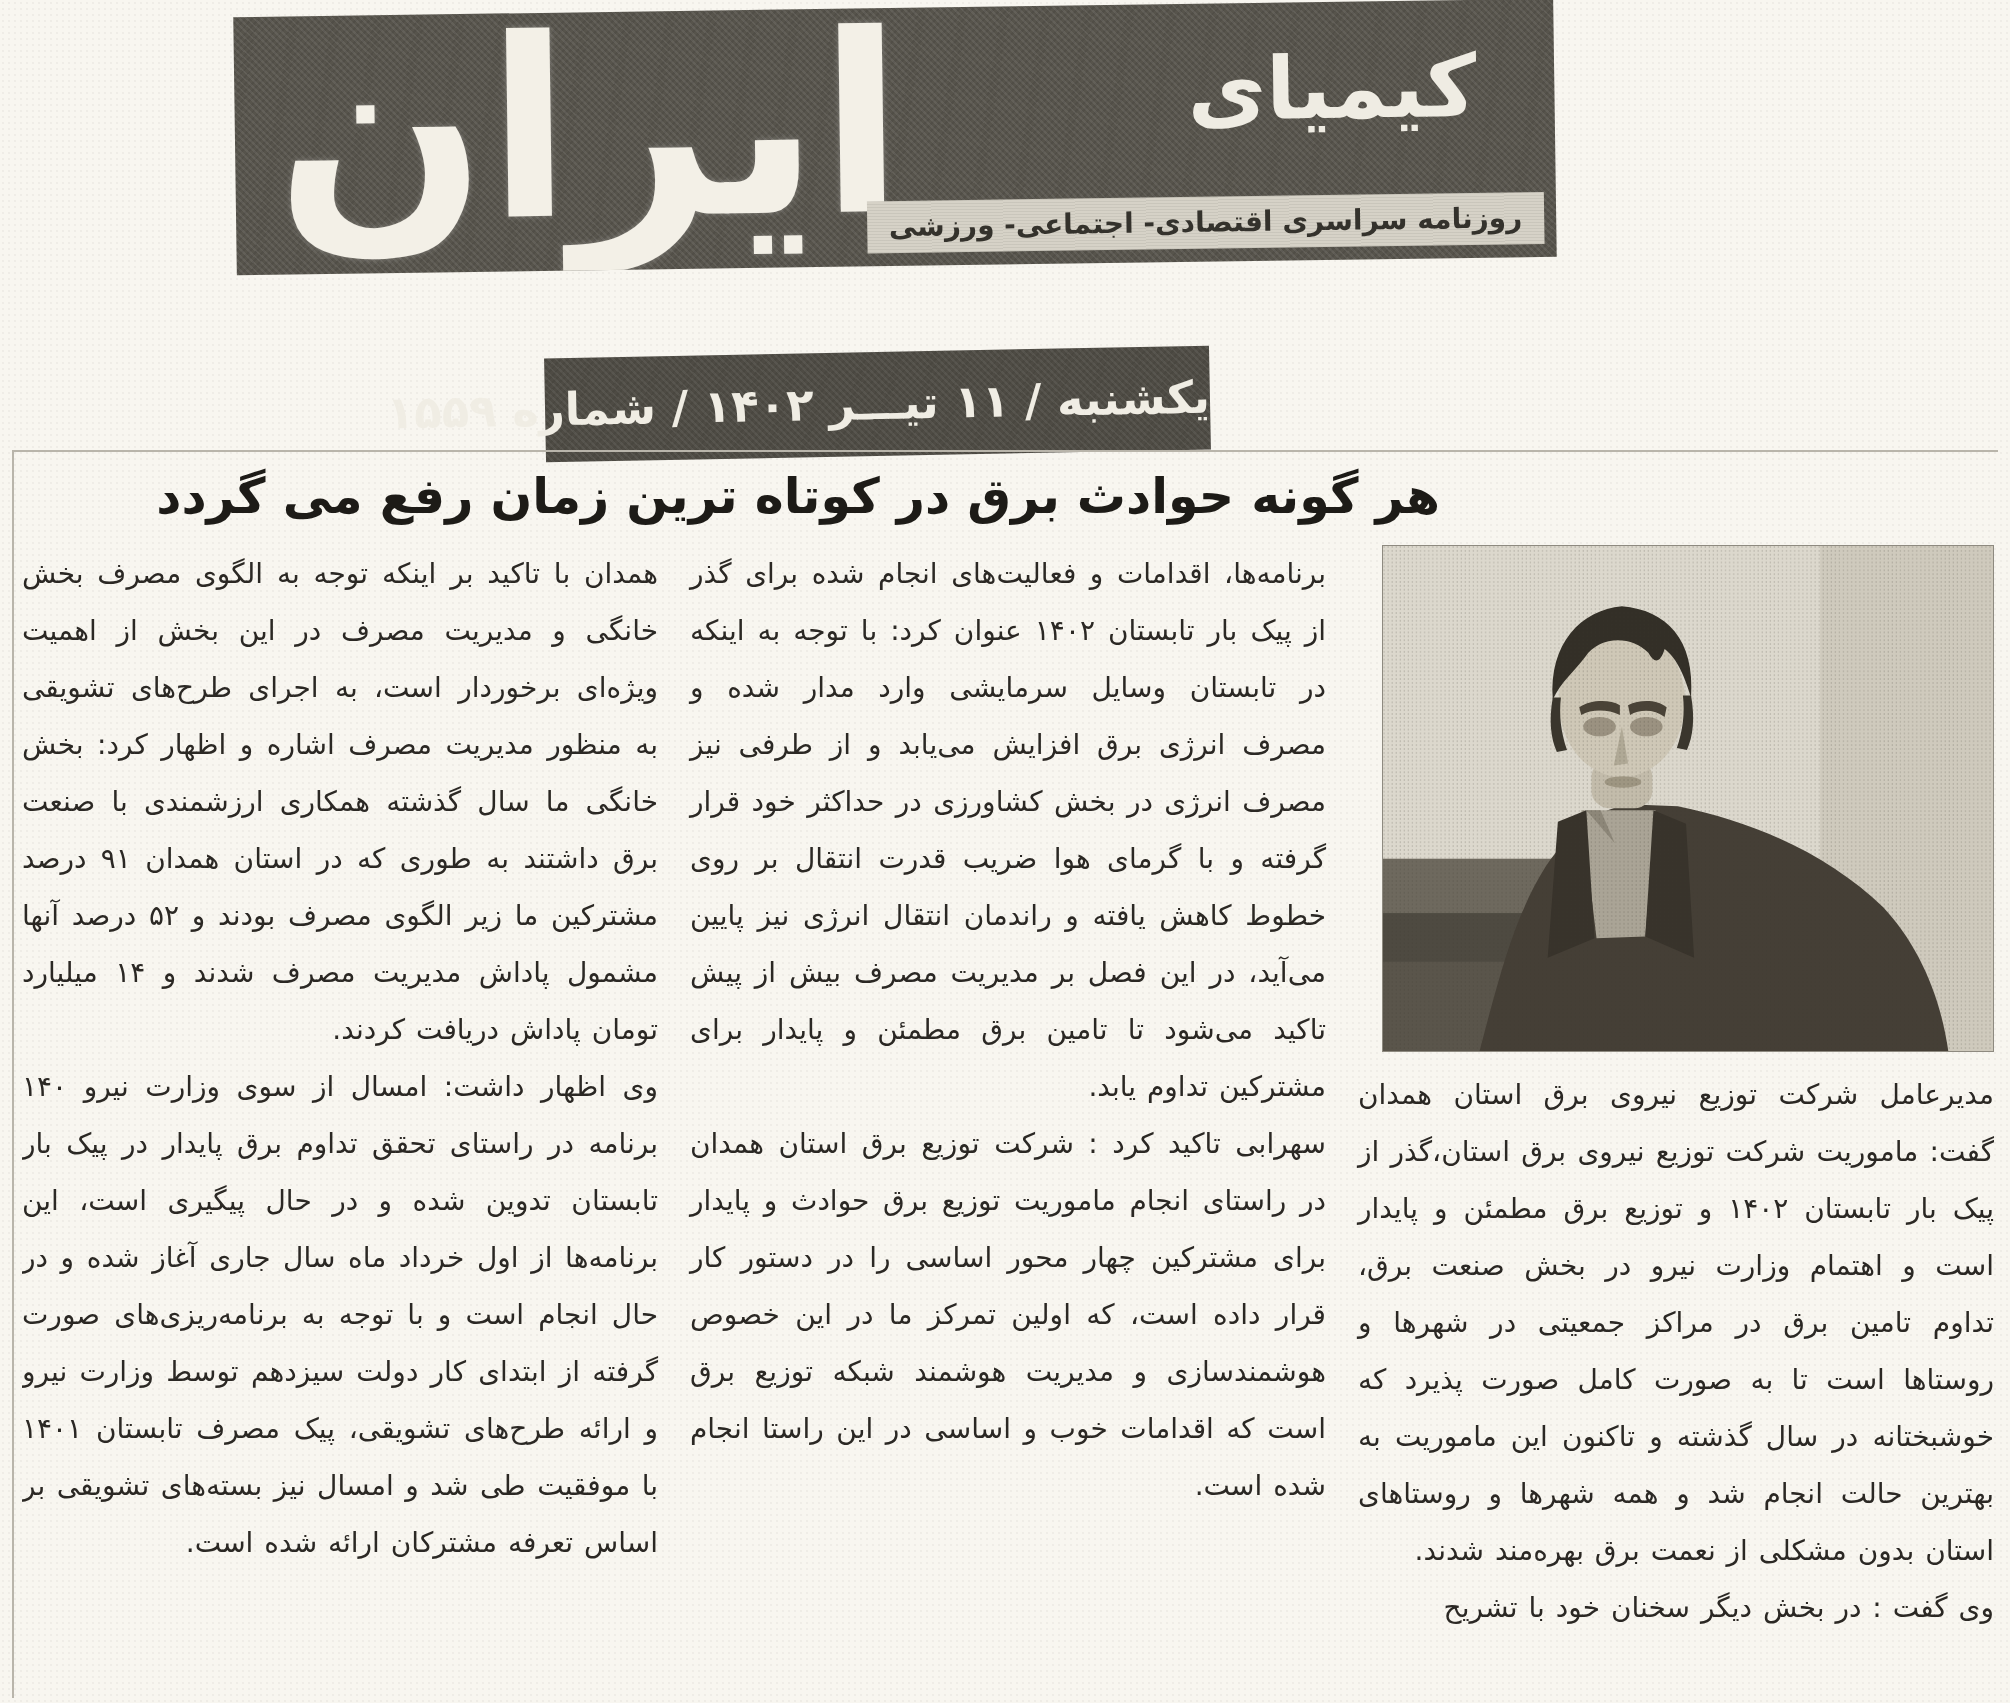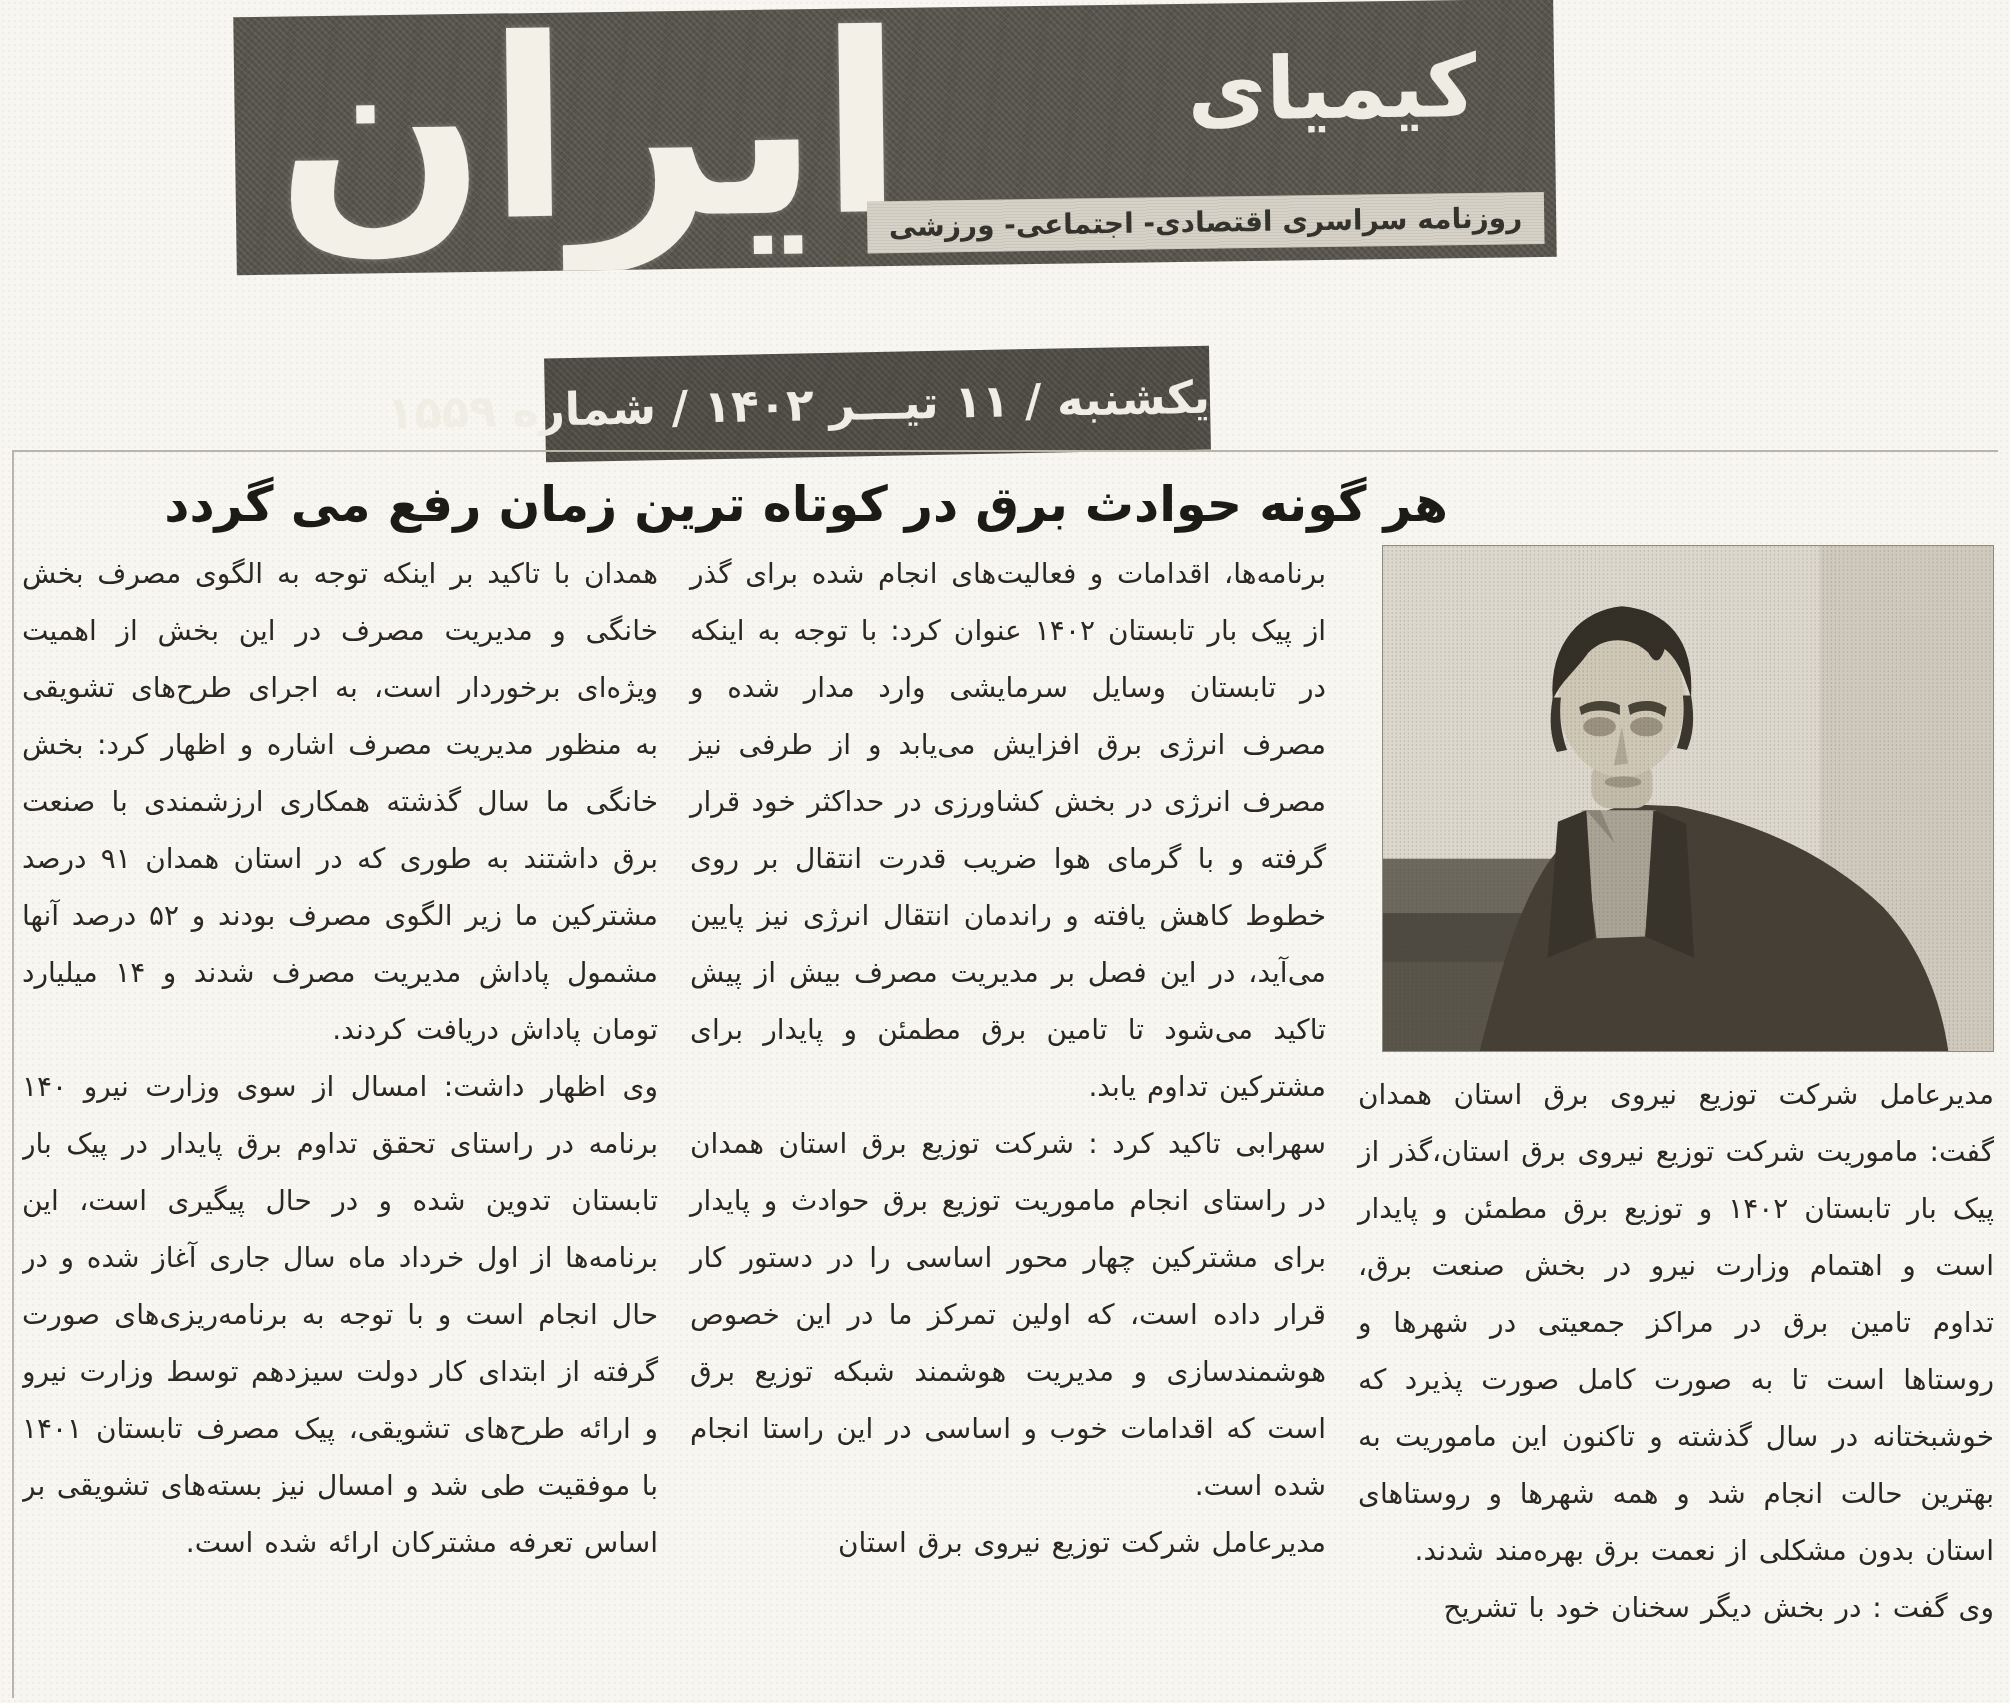--- a/index.html
+++ b/index.html
@@ -47,21 +47,21 @@
     color:#f0ede4;font-size:45px;font-weight:bold;line-height:104px;
     text-align:center;direction:rtl;white-space:nowrap;
     transform:rotate(-1.1deg);
   }
   .article-frame{
     position:absolute;left:12px;top:450px;width:1984px;height:1246px;
     border-top:2px solid #b9b5ab;border-left:2px solid #b9b5ab;
     pointer-events:none;
   }
   .headline{
-    position:absolute;left:320px;top:462px;width:1120px;margin:8px;
+    position:absolute;left:320px;top:462px;width:1120px;margin:0;
     font-size:49px;line-height:70px;font-weight:bold;color:#1d1b17;
     text-align:center;direction:rtl;white-space:nowrap;
   }
   .columns{
     position:absolute;left:22px;top:545px;width:1972px;height:1150px;
     display:flex;direction:rtl;gap:32px;overflow:hidden;
   }
   .col{flex:1 1 0;min-width:0;}
   .col p{
     margin:0;direction:rtl;text-align:justify;
@@ -123,21 +123,20 @@
         <rect width="600" height="520" fill="url(#dots)" opacity="0.28"></rect>
       </svg>
     </figure>
     <p>مدیرعامل شرکت توزیع نیروی برق استان همدان گفت: ماموریت شرکت توزیع نیروی برق استان،گذر از پیک بار تابستان ۱۴۰۲ و توزیع برق مطمئن و پایدار است و اهتمام وزارت نیرو در بخش صنعت برق، تداوم تامین برق در مراکز جمعیتی در شهرها و روستاها است تا به صورت کامل صورت پذیرد که خوشبختانه در سال گذشته و تاکنون این ماموریت به بهترین حالت انجام شد و همه شهرها و روستاهای استان بدون مشکلی از نعمت برق بهره‌مند شدند.</p>
     <p>وی گفت : در بخش دیگر سخنان خود با تشریح</p>
   </section>
 
   <section class="col">
     <p>برنامه‌ها، اقدامات و فعالیت‌های انجام شده برای گذر از پیک بار تابستان ۱۴۰۲ عنوان کرد: با توجه به اینکه در تابستان وسایل سرمایشی وارد مدار شده و مصرف انرژی برق افزایش می‌یابد و از طرفی نیز مصرف انرژی در بخش کشاورزی در حداکثر خود قرار گرفته و با گرمای هوا ضریب قدرت انتقال بر روی خطوط کاهش یافته و راندمان انتقال انرژی نیز پایین می‌آید، در این فصل بر مدیریت مصرف بیش از پیش تاکید می‌شود تا تامین برق مطمئن و پایدار برای مشترکین تداوم یابد.</p>
     <p>سهرابی تاکید کرد : شرکت توزیع برق استان همدان در راستای انجام ماموریت توزیع برق حوادث و پایدار برای مشترکین چهار محور اساسی را در دستور کار قرار داده است، که اولین تمرکز ما در این خصوص هوشمندسازی و مدیریت هوشمند شبکه توزیع برق است که اقدامات خوب و اساسی در این راستا انجام شده است.</p>
-    <p>مدیرعامل شرکت توزیع نیروی برق استان</p>
   </section>
 
   <section class="col">
     <p>همدان با تاکید بر اینکه توجه به الگوی مصرف بخش خانگی و مدیریت مصرف در این بخش از اهمیت ویژه‌ای برخوردار است، به اجرای طرح‌های تشویقی به منظور مدیریت مصرف اشاره و اظهار کرد: بخش خانگی ما سال گذشته همکاری ارزشمندی با صنعت برق داشتند به طوری که در استان همدان ۹۱ درصد مشترکین ما زیر الگوی مصرف بودند و ۵۲ درصد آنها مشمول پاداش مدیریت مصرف شدند و ۱۴ میلیارد تومان پاداش دریافت کردند.</p>
     <p>وی اظهار داشت: امسال از سوی وزارت نیرو ۱۴۰ برنامه در راستای تحقق تداوم برق پایدار در پیک بار تابستان تدوین شده و در حال پیگیری است، این برنامه‌ها از اول خرداد ماه سال جاری آغاز شده و در حال انجام است و با توجه به برنامه‌ریزی‌های صورت گرفته از ابتدای کار دولت سیزدهم توسط وزارت نیرو و ارائه طرح‌های تشویقی، پیک مصرف تابستان ۱۴۰۱ با موفقیت طی شد و امسال نیز بسته‌های تشویقی بر اساس تعرفه مشترکان ارائه شده است.</p>
   </section>
 
 </div>
 
 </body></html>

